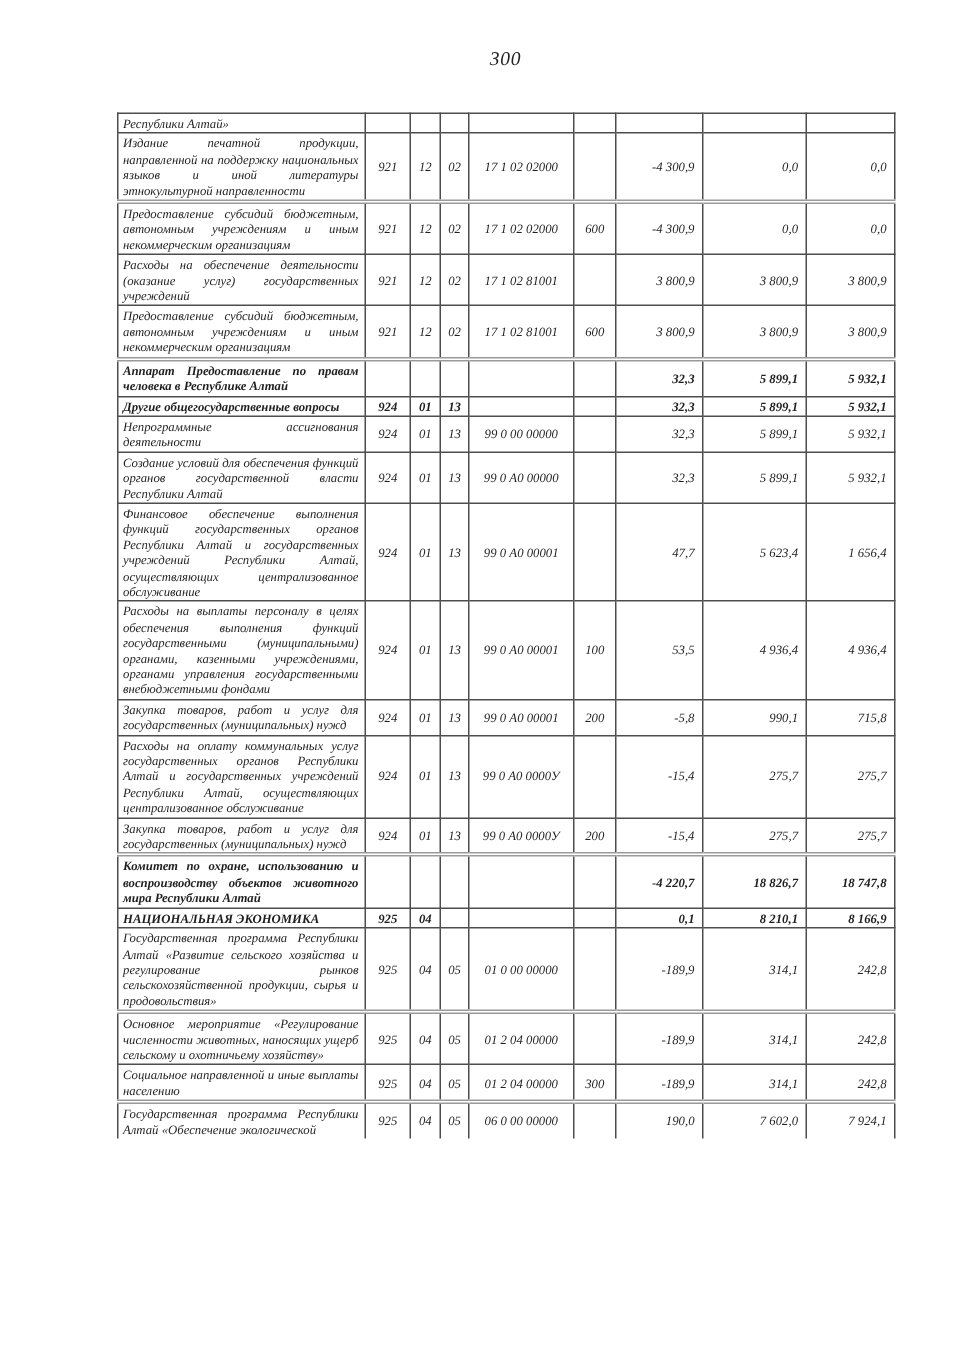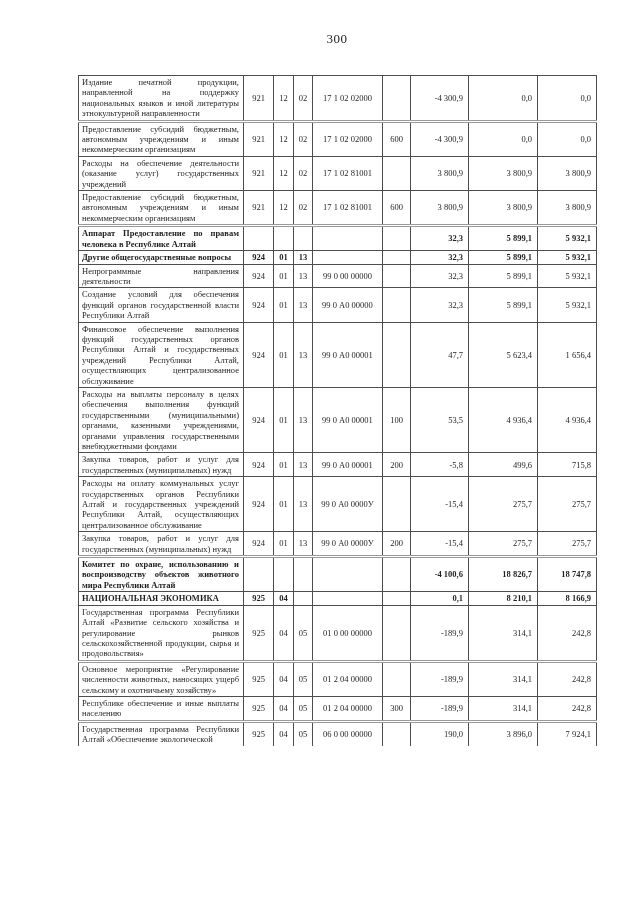--- a/index.html
+++ b/index.html
@@ -1,20 +1,20 @@
 <!DOCTYPE html>
 <html><head>
 <meta charset="utf-8">
 <style>
   html,body{margin:0;padding:0;}
   body{
     width:640px;height:905px;background:#ffffff;position:relative;overflow:hidden;
     font-family:"Liberation Serif","DejaVu Serif",serif;color:#1f1f1f;
   }
-  .sheet{position:absolute;inset:0;background:#fff;}
+  .sheet{position:absolute;inset:0;background:#fff;font-style:italic;}
   .page-number{
     position:absolute;top:31px;left:78px;width:518px;text-align:center;
     font-size:13px;color:#222;letter-spacing:.5px;
   }
   table.budget{
     position:absolute;top:75px;left:78px;width:518px;
     border-collapse:collapse;table-layout:fixed;
   }
   table.budget col.c-name{width:165px;}
   table.budget col.c-grbs{width:30px;}
@@ -51,20 +51,31 @@
         <col class="c-rz">
         <col class="c-pr">
       <col class="c-csr">
         <col class="c-vr">
         <col class="c-v1">
         <col class="c-v2">
         <col class="c-v3">
     </colgroup>
     <tbody id="budget-body">
         <tr>
+          <td class="name">Республики Алтай»</td>
+          <td class="code"></td>
+          <td class="code"></td>
+          <td class="code"></td>
+          <td class="code"></td>
+          <td class="code"></td>
+          <td class="num"></td>
+          <td class="num"></td>
+          <td class="num"></td>
+        </tr>
+        <tr>
           <td class="name">Издание печатной продукции, направленной на поддержку национальных языков и иной литературы этнокультурной направленности</td>
           <td class="code">921</td>
           <td class="code">12</td>
           <td class="code">02</td>
           <td class="code">17 1 02 02000</td>
           <td class="code"></td>
           <td class="num">-4 300,9</td>
           <td class="num">0,0</td>
           <td class="num">0,0</td>
         </tr>
@@ -117,21 +128,21 @@
           <td class="code">924</td>
           <td class="code">01</td>
           <td class="code">13</td>
           <td class="code"></td>
           <td class="code"></td>
           <td class="num">32,3</td>
           <td class="num">5 899,1</td>
           <td class="num">5 932,1</td>
         </tr>
         <tr>
-          <td class="name">Непрограммные направления деятельности</td>
+          <td class="name">Непрограммные ассигнования деятельности</td>
           <td class="code">924</td>
           <td class="code">01</td>
           <td class="code">13</td>
           <td class="code">99 0 00 00000</td>
           <td class="code"></td>
           <td class="num">32,3</td>
           <td class="num">5 899,1</td>
           <td class="num">5 932,1</td>
         </tr>
         <tr>
@@ -168,21 +179,21 @@
           <td class="num">4 936,4</td>
         </tr>
         <tr>
           <td class="name">Закупка товаров, работ и услуг для государственных (муниципальных) нужд</td>
           <td class="code">924</td>
           <td class="code">01</td>
           <td class="code">13</td>
           <td class="code">99 0 А0 00001</td>
           <td class="code">200</td>
           <td class="num">-5,8</td>
-          <td class="num">499,6</td>
+          <td class="num">990,1</td>
           <td class="num">715,8</td>
         </tr>
         <tr>
           <td class="name">Расходы на оплату коммунальных услуг государственных органов Республики Алтай и государственных учреждений Республики Алтай, осуществляющих централизованное обслуживание</td>
           <td class="code">924</td>
           <td class="code">01</td>
           <td class="code">13</td>
           <td class="code">99 0 А0 0000У</td>
           <td class="code"></td>
           <td class="num">-15,4</td>
@@ -200,21 +211,21 @@
           <td class="num">275,7</td>
           <td class="num">275,7</td>
         </tr>
         <tr class="bold thick">
           <td class="name">Комитет по охране, использованию и воспроизводству объектов животного мира Республики Алтай</td>
           <td class="code"></td>
           <td class="code"></td>
           <td class="code"></td>
           <td class="code"></td>
           <td class="code"></td>
-          <td class="num">-4 100,6</td>
+          <td class="num">-4 220,7</td>
           <td class="num">18 826,7</td>
           <td class="num">18 747,8</td>
         </tr>
         <tr class="bold">
           <td class="name">НАЦИОНАЛЬНАЯ ЭКОНОМИКА</td>
           <td class="code">925</td>
           <td class="code">04</td>
           <td class="code"></td>
           <td class="code"></td>
           <td class="code"></td>
@@ -238,36 +249,36 @@
           <td class="code">925</td>
           <td class="code">04</td>
           <td class="code">05</td>
           <td class="code">01 2 04 00000</td>
           <td class="code"></td>
           <td class="num">-189,9</td>
           <td class="num">314,1</td>
           <td class="num">242,8</td>
         </tr>
         <tr>
-          <td class="name">Республике обеспечение и иные выплаты населению</td>
+          <td class="name">Социальное направленной и иные выплаты населению</td>
           <td class="code">925</td>
           <td class="code">04</td>
           <td class="code">05</td>
           <td class="code">01 2 04 00000</td>
           <td class="code">300</td>
           <td class="num">-189,9</td>
           <td class="num">314,1</td>
           <td class="num">242,8</td>
         </tr>
         <tr class="thick cut">
           <td class="name">Государственная программа Республики Алтай «Обеспечение экологической</td>
           <td class="code">925</td>
           <td class="code">04</td>
           <td class="code">05</td>
           <td class="code">06 0 00 00000</td>
           <td class="code"></td>
           <td class="num">190,0</td>
-          <td class="num">3 896,0</td>
+          <td class="num">7 602,0</td>
           <td class="num">7 924,1</td>
         </tr>
       </tbody>
   </table>
 </div>
 
 </body></html>

